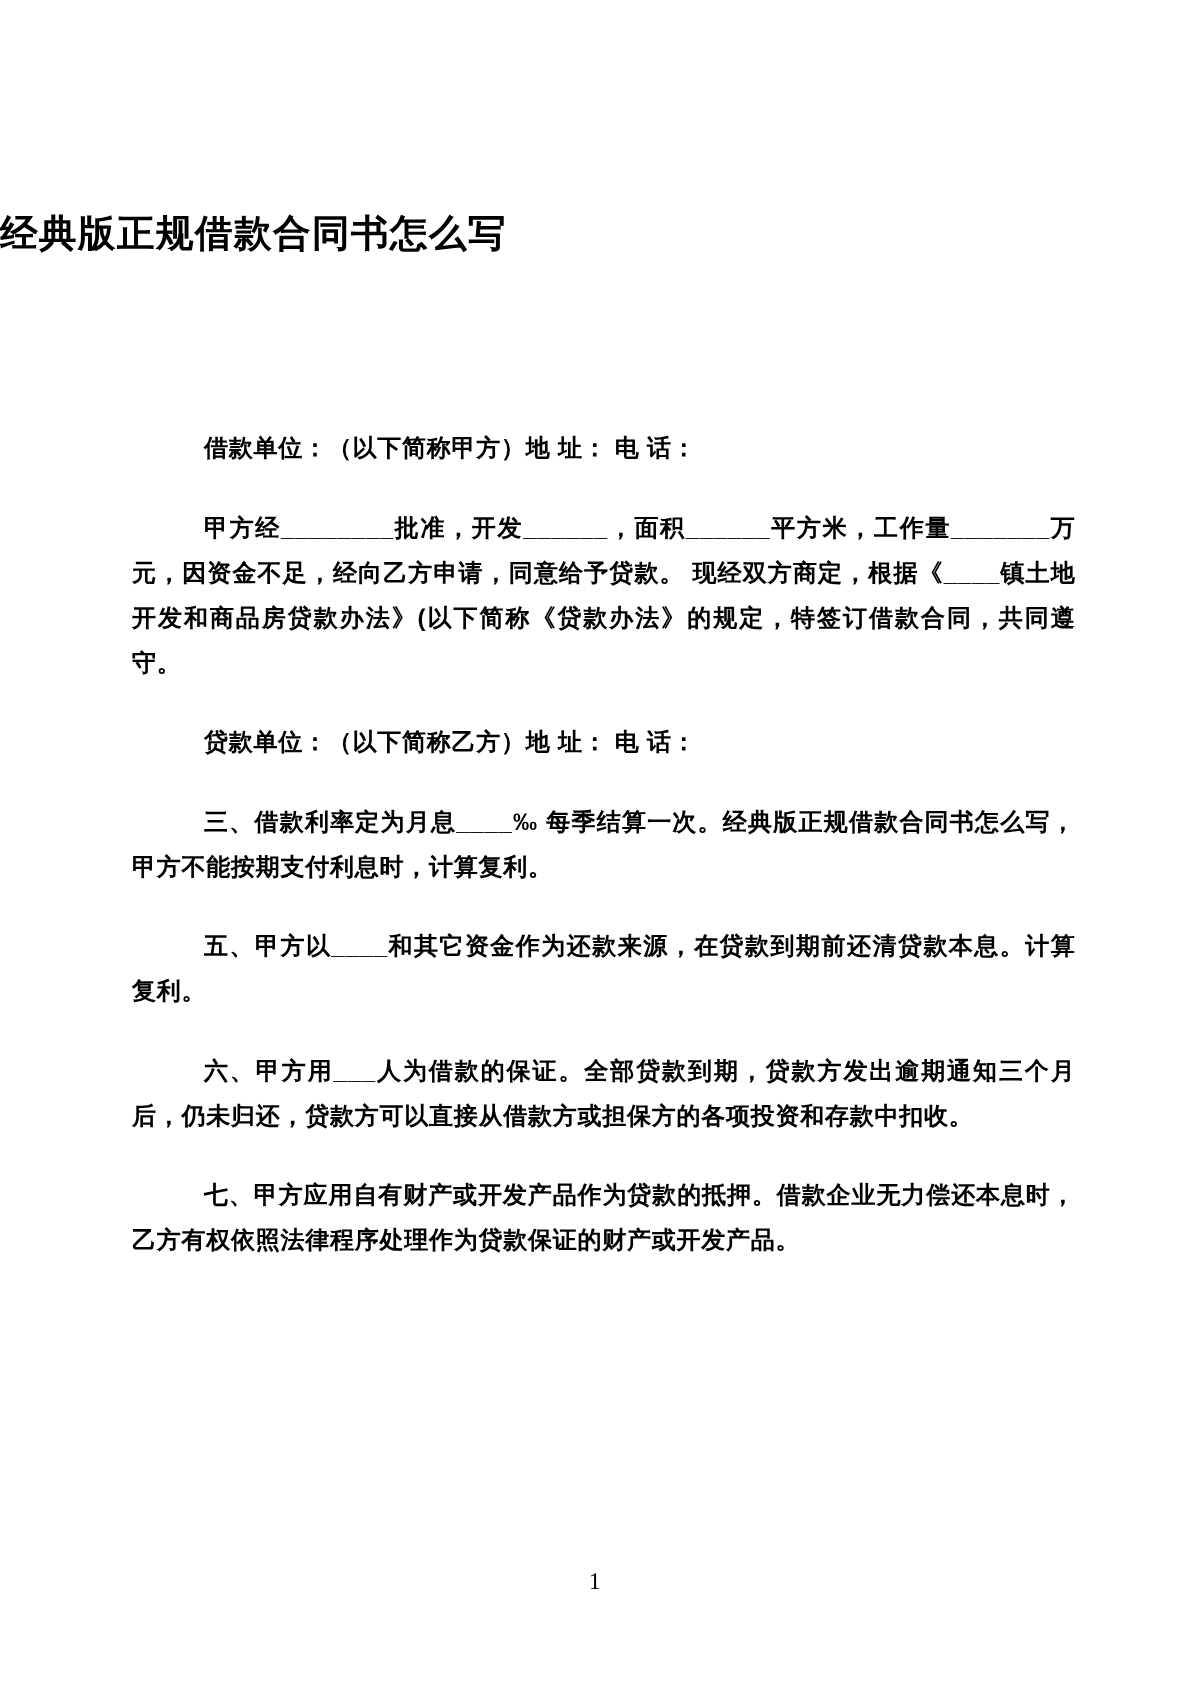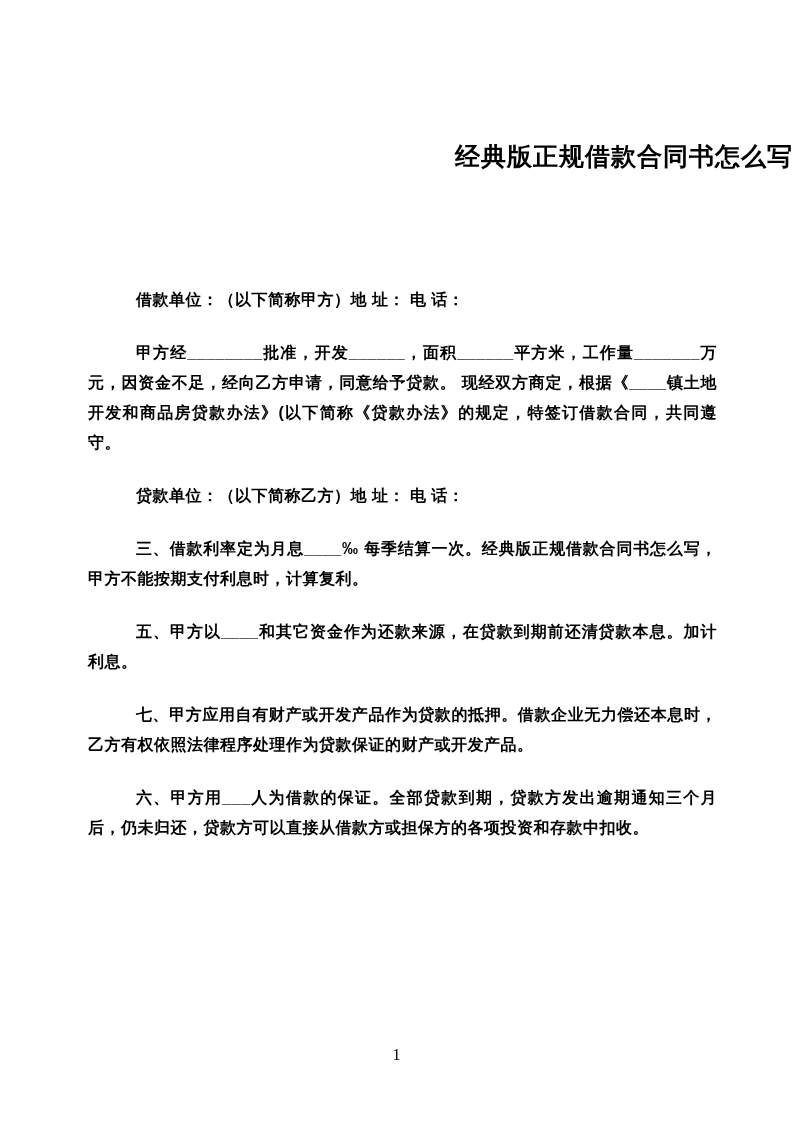--- a/index.html
+++ b/index.html
@@ -13,21 +13,21 @@
     height: 1122px;
     margin: 0 auto;
     background: #ffffff;
     overflow: hidden;
     font-family: "Liberation Sans", "DejaVu Sans", sans-serif;
     color: #000000;
   }
   .doc-title {
     margin: 0;
     padding-top: 139px;
-    text-align: right;
+    text-align: left;
     font-size: 25px;
     font-weight: bold;
     letter-spacing: 1px;
     line-height: 34px;
   }
   .doc-body {
     margin-top: 112px;
     padding-left: 88px;
     padding-right: 76px;
   }
@@ -58,20 +58,20 @@
 
 <div class="page">
 
   <h1 class="doc-title">经典版正规借款合同书怎么写</h1>
 
   <div class="doc-body">
     <p>借款单位：（以下简称甲方）地 址：  电 话：</p>
     <p>甲方经________批准，开发______，面积______平方米，工作量_______万元，因资金不足，经向乙方申请，同意给予贷款。 现经双方商定，根据《____镇土地开发和商品房贷款办法》(以下简称《贷款办法》的规定，特签订借款合同，共同遵守。</p>
     <p>贷款单位：（以下简称乙方）地 址：  电 话：</p>
     <p>三、借款利率定为月息____‰ 每季结算一次。经典版正规借款合同书怎么写，甲方不能按期支付利息时，计算复利。</p>
-    <p>五、甲方以____和其它资金作为还款来源，在贷款到期前还清贷款本息。加计利息。</p>
+    <p>五、甲方以____和其它资金作为还款来源，在贷款到期前还清贷款本息。计算复利。</p>
+    <p>六、甲方用___人为借款的保证。全部贷款到期，贷款方发出逾期通知三个月后，仍未归还，贷款方可以直接从借款方或担保方的各项投资和存款中扣收。</p>
     <p>七、甲方应用自有财产或开发产品作为贷款的抵押。借款企业无力偿还本息时，乙方有权依照法律程序处理作为贷款保证的财产或开发产品。</p>
-    <p>六、甲方用___人为借款的保证。全部贷款到期，贷款方发出逾期通知三个月后，仍未归还，贷款方可以直接从借款方或担保方的各项投资和存款中扣收。</p>
   </div>
 
   <div class="page-footer">1</div>
 
 </div>
 
 </body></html>

